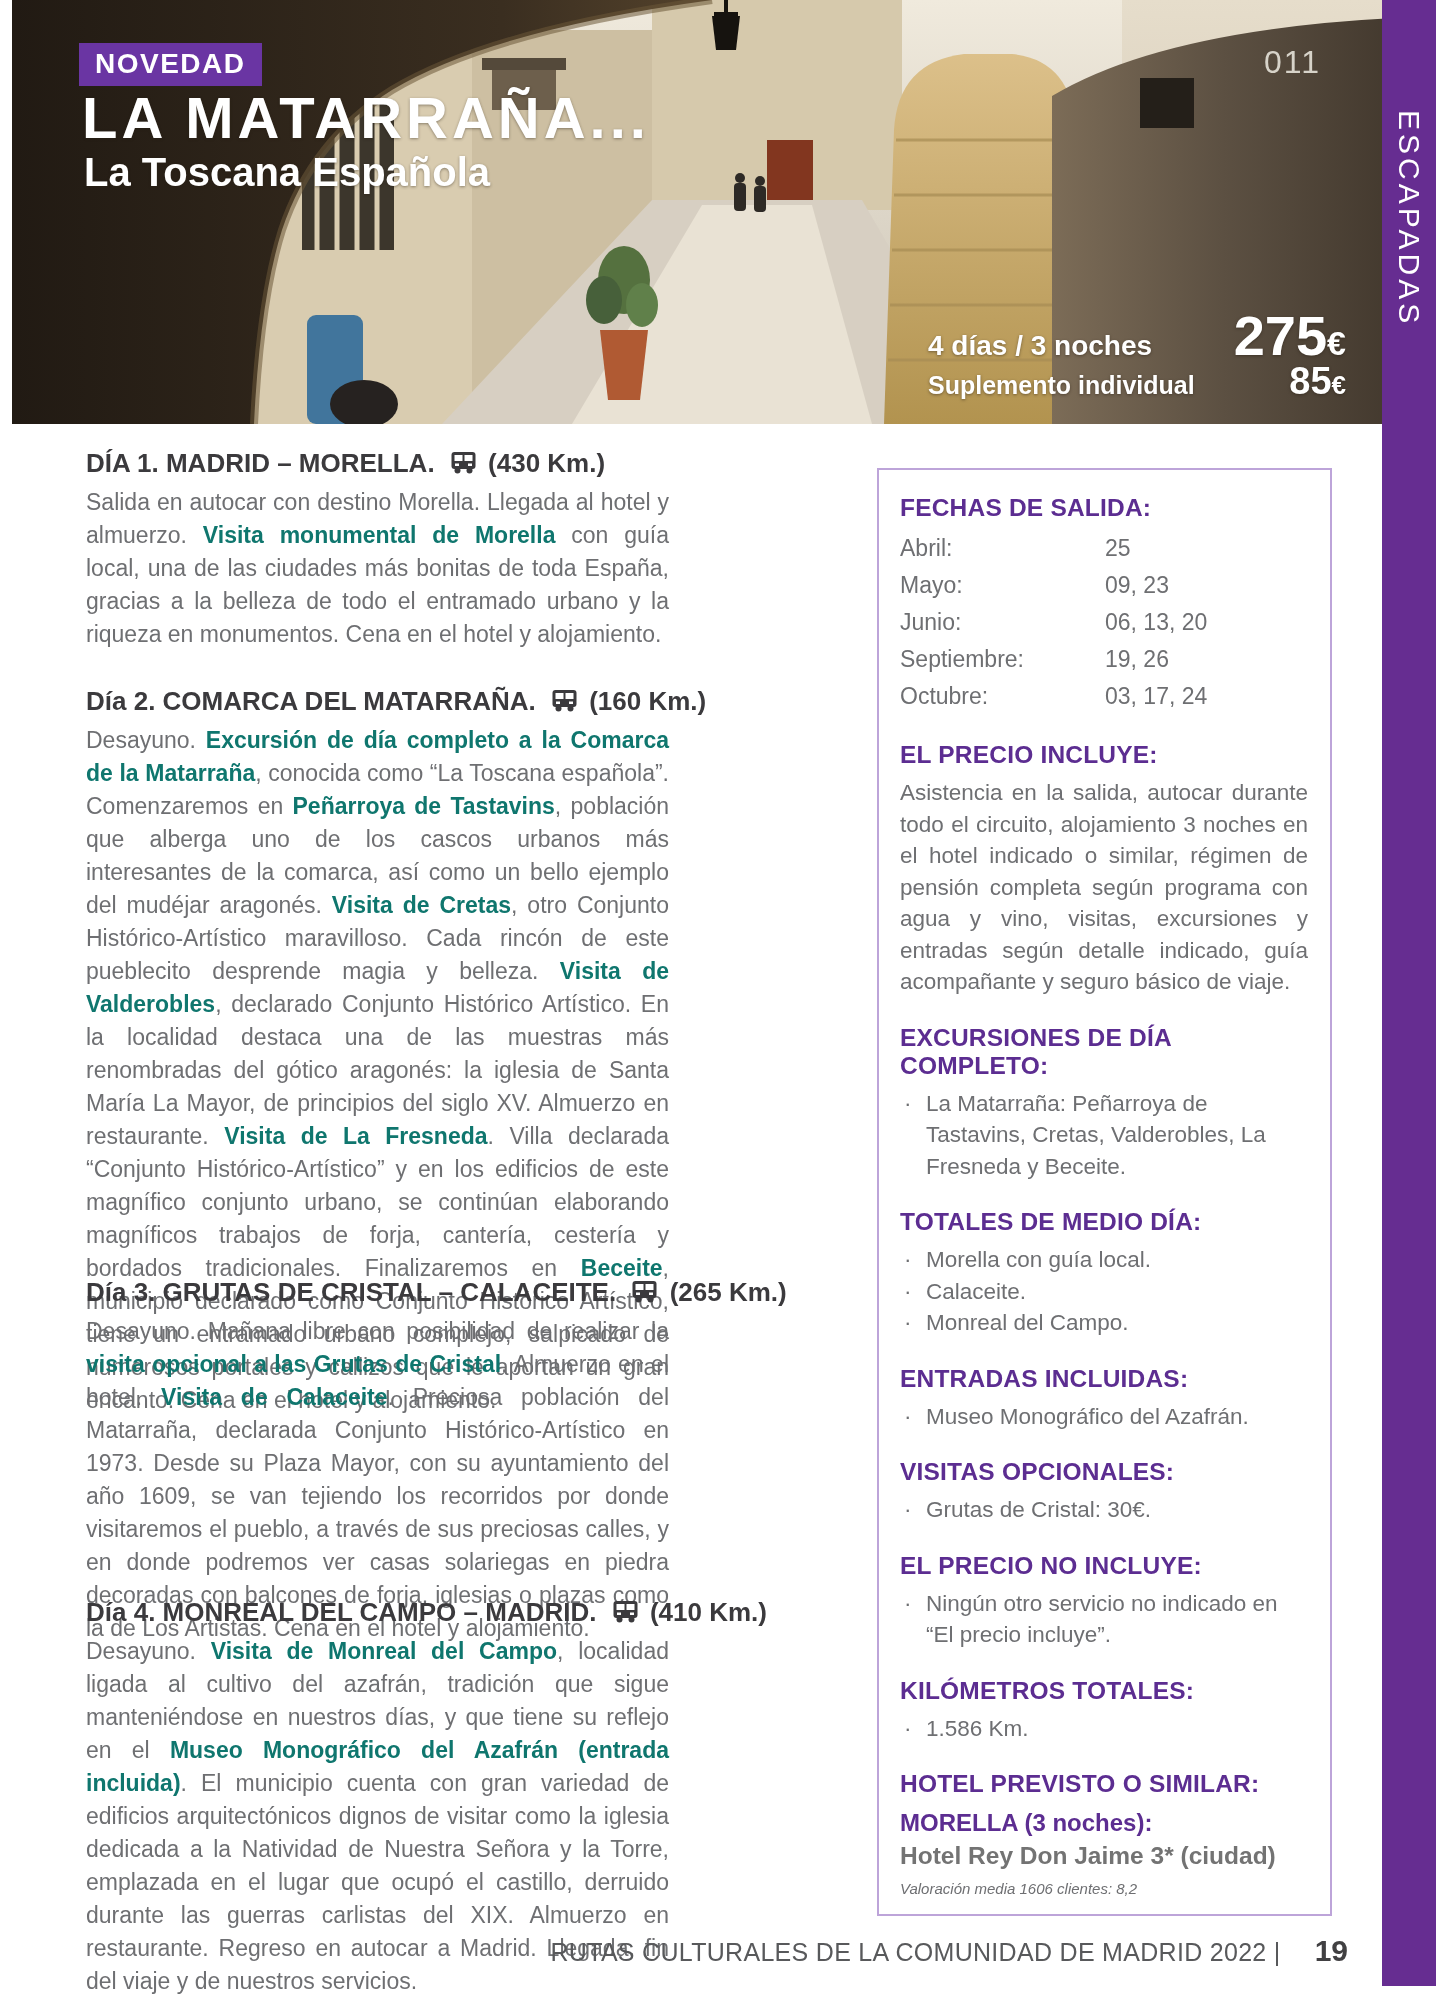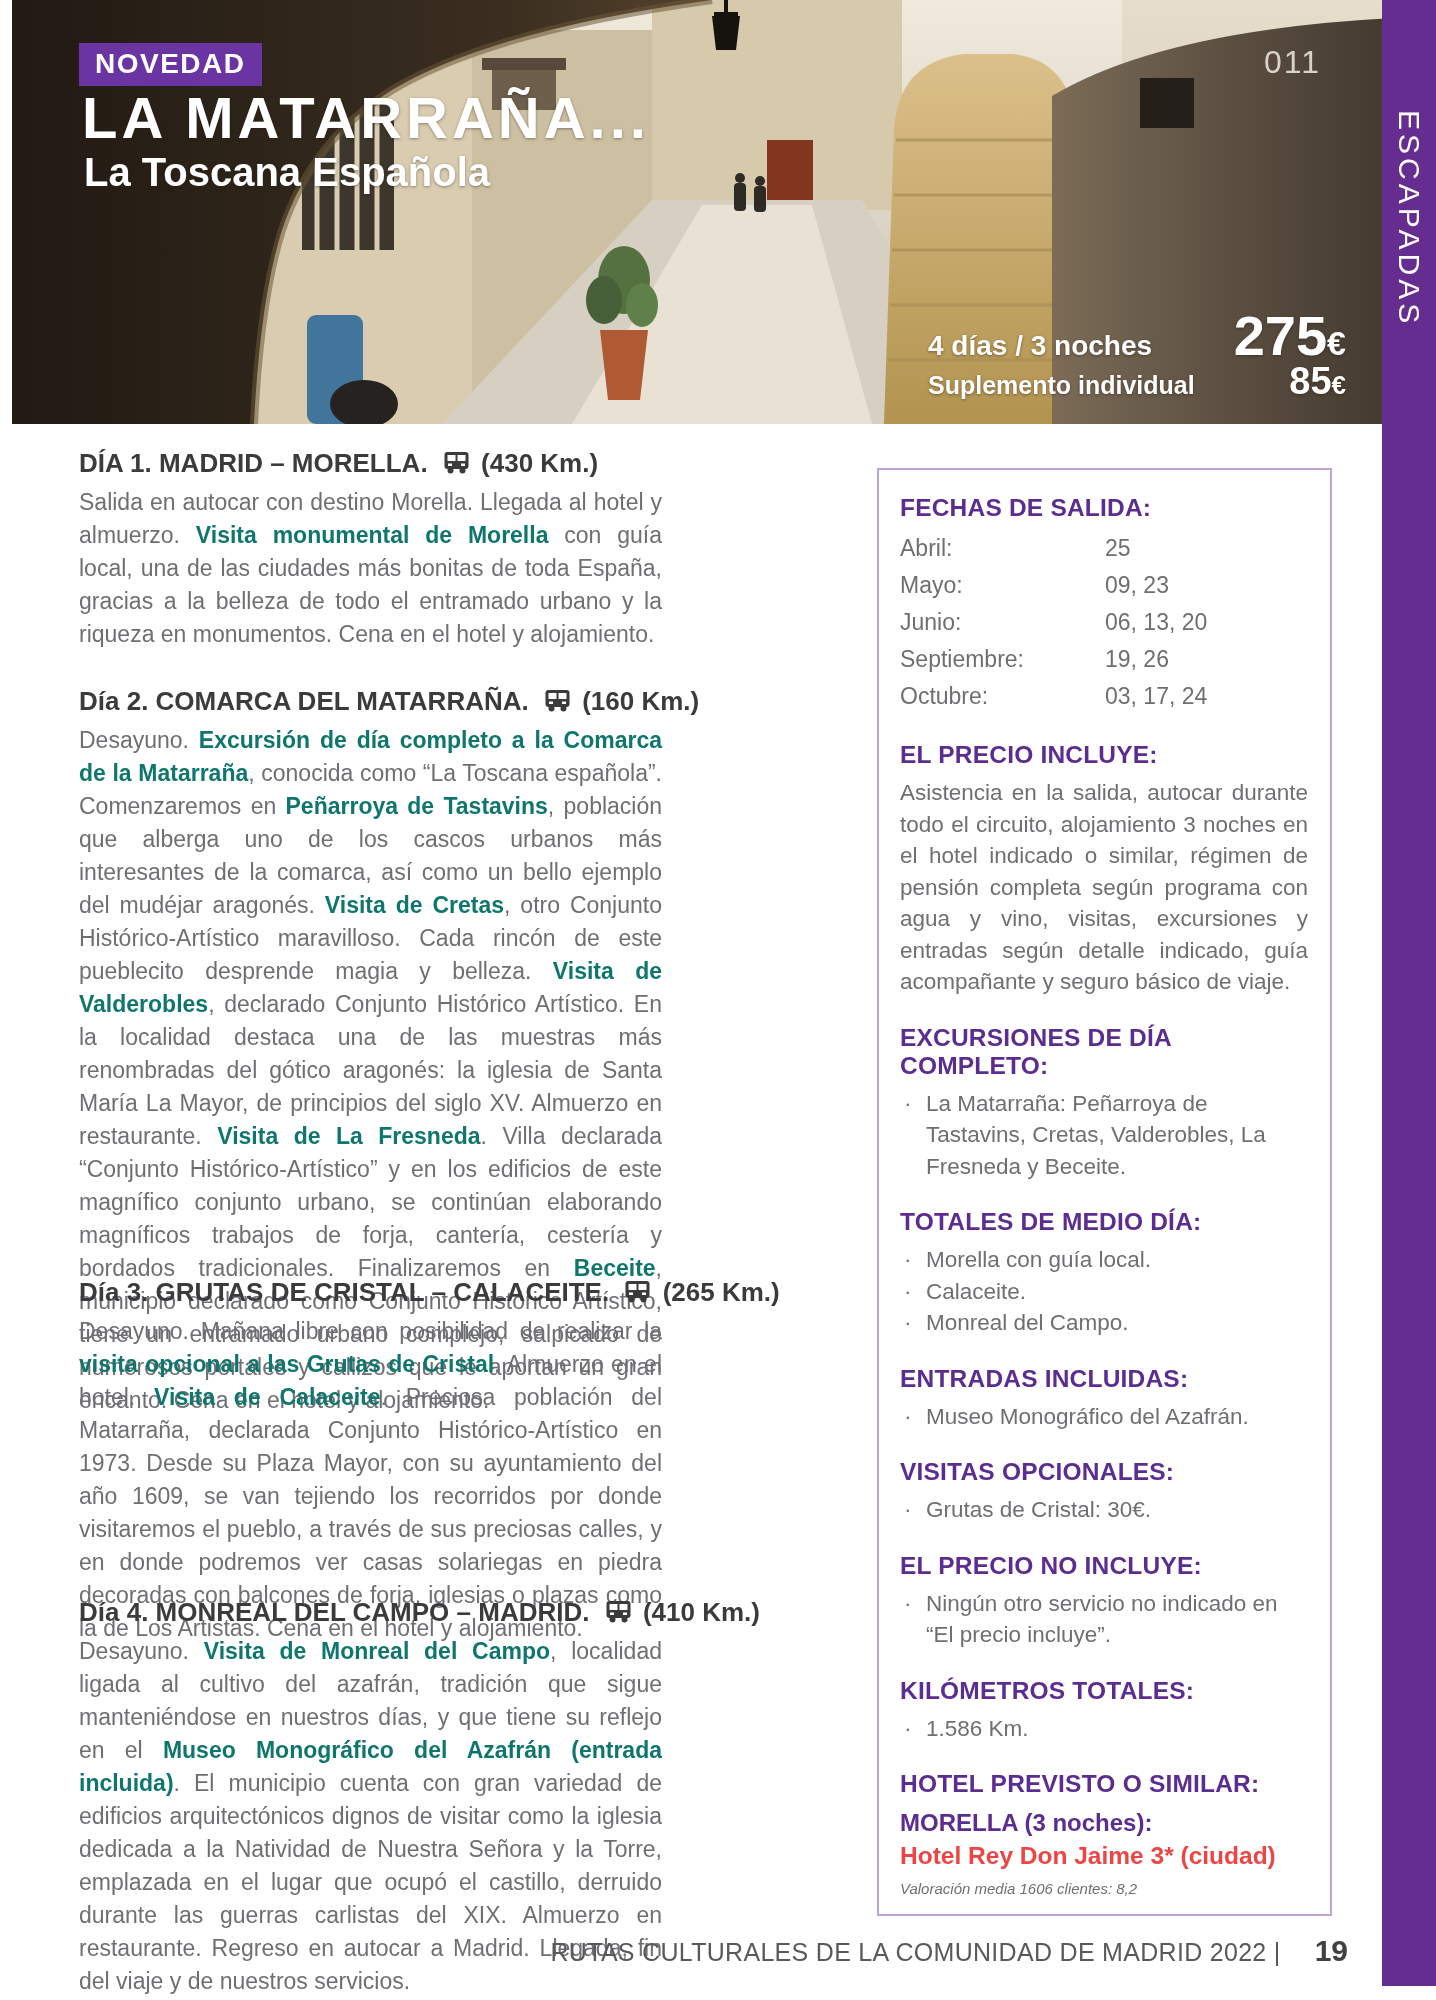--- a/index.html
+++ b/index.html
@@ -27,38 +27,38 @@
   .supp-price{font-size:38px;font-weight:bold;line-height:1;}
   .supp-price .eur{font-size:26px;}
 
   
   .side-band{position:absolute;left:1382px;top:0;width:54px;height:1986px;background:#662d91;}
   .side-band .vlabel{position:absolute;top:110px;left:50%;transform:translateX(-50%);
     writing-mode:vertical-rl;color:#fff;font-size:30px;letter-spacing:4px;white-space:nowrap;}
 
   
   .left-col{position:absolute;left:75px;top:448px;width:583px;}
-  .day{position:absolute;left:4px;width:583px;}
+  .day{position:absolute;left:11px;width:583px;}
   .day-heading{margin:0 0 7px;font-size:26px;font-weight:bold;color:#3b3a3d;white-space:nowrap;}
   .day-heading .bus{display:inline-block;vertical-align:-2px;margin:0 4px 0 8px;}
   .day-body{margin:0;font-size:23px;line-height:33px;color:#6e6f72;text-align:justify;}
   .day-body b{color:#0f766e;}
 
   
   .info-box{position:absolute;left:877px;top:468px;width:455px;height:1448px;
     border:2px solid #bda4d9;box-sizing:border-box;padding:24px 22px 0 21px;}
   .ib-section{margin-bottom:26px;}
   .ib-section h4{margin:0 0 8px;color:#5c2d91;font-size:24.5px;font-weight:bold;letter-spacing:.2px;}
   .ib-para{font-size:22.5px;line-height:31.5px;color:#6e6f72;text-align:justify;}
   .date-row{display:flex;font-size:23px;line-height:37px;color:#6e6f72;}
   .date-label{width:205px;}
   .bullet{position:relative;padding-left:26px;font-size:22.5px;line-height:31.5px;color:#6e6f72;}
   .bullet::before{content:"·";position:absolute;left:4px;top:0;color:#6e6f72;}
   .hotel-city{color:#5c2d91;font-size:24px;font-weight:bold;line-height:33px;}
-  .hotel-name{color:#ef4444;font-size:24.5px;font-weight:bold;line-height:34px;}
+  .hotel-name{color:#737373;font-size:24.5px;font-weight:bold;line-height:34px;}
   .hotel-rating{color:#6e6f72;font-size:15px;font-style:italic;line-height:31px;}
 
   
   .footer{position:absolute;top:1934px;right:88px;display:flex;align-items:baseline;gap:34px;}
   .footer-text{font-size:25px;color:#58595b;letter-spacing:.3px;white-space:nowrap;}
   .footer-page{font-size:30px;font-weight:bold;color:#414042;}
 </style>
 </head>
 <body>
 

